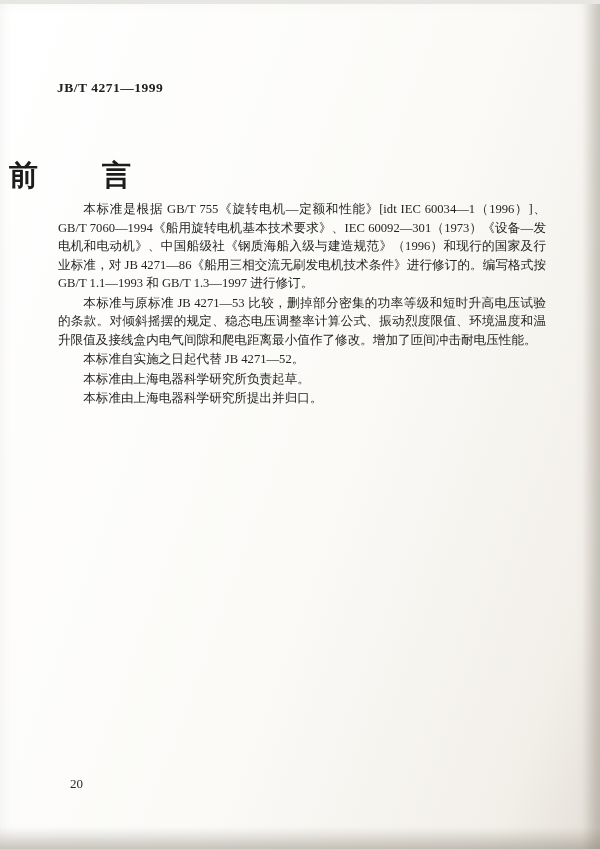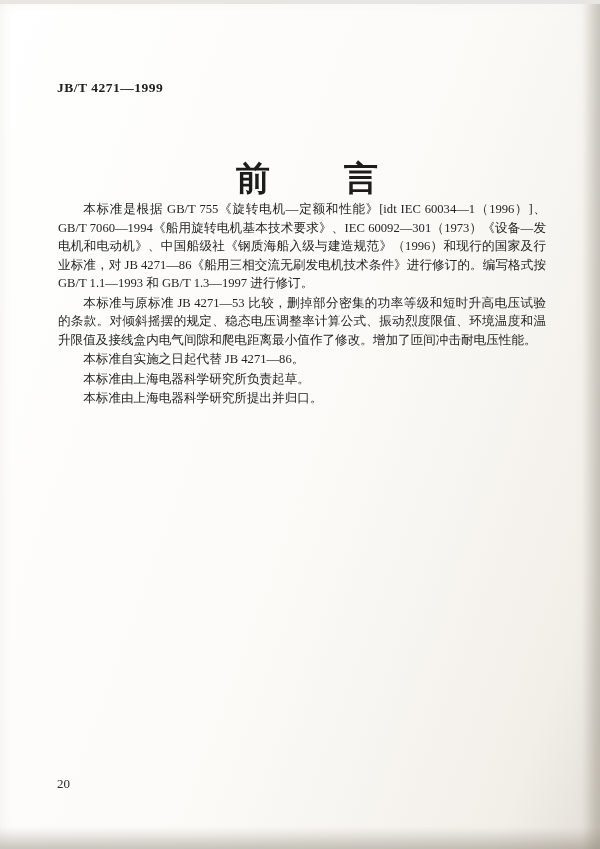--- a/index.html
+++ b/index.html
@@ -41,25 +41,24 @@
     position: absolute;
     left: 57px;
     top: 76px;
     font-size: 13.5px;
     font-weight: bold;
     letter-spacing: 0.5px;
     color: #20201e;
   }
   .doc-title {
     position: absolute;
-    left: 16px;
+    left: 9px;
     right: 0;
     top: 152px;
-    text-align: center;
-    font-size: 34px;
+    font-size: 29px;
     font-weight: bold;
     letter-spacing: 2px;
     color: #1c1c1a;
     white-space: pre;
   }
   .doc-body {
     position: absolute;
     left: 58px;
     top: 196px;
     width: 488px;
@@ -70,38 +69,38 @@
   }
   .doc-body p {
     margin: 0;
     text-indent: 2em;
   }
   .doc-body p.gap {
     margin-top: 1px;
   }
   .page-number {
     position: absolute;
-    left: 57px;
+    left: 70px;
     top: 772px;
     font-size: 13px;
     color: #2a2a28;
   }
 </style>
 </head>
 <body>
 
 <div class="scan-page">
 
   <div class="doc-header">JB/T 4271—1999</div>
 
   <div class="doc-title">前　　言</div>
 
   <div class="doc-body">
     <p>本标准是根据 GB/T 755《旋转电机—定额和性能》[idt IEC 60034—1（1996）]、GB/T 7060—1994《船用旋转电机基本技术要求》、IEC 60092—301（1973）《设备—发电机和电动机》、中国船级社《钢质海船入级与建造规范》（1996）和现行的国家及行业标准，对 JB 4271—86《船用三相交流无刷发电机技术条件》进行修订的。编写格式按 GB/T 1.1—1993 和 GB/T 1.3—1997 进行修订。</p>
     <p class="gap">本标准与原标准 JB 4271—53 比较，删掉部分密集的功率等级和短时升高电压试验的条款。对倾斜摇摆的规定、稳态电压调整率计算公式、振动烈度限值、环境温度和温升限值及接线盒内电气间隙和爬电距离最小值作了修改。增加了匝间冲击耐电压性能。</p>
-    <p class="gap">本标准自实施之日起代替 JB 4271—86。</p>
+    <p class="gap">本标准自实施之日起代替 JB 4271—52。</p>
     <p class="gap">本标准由上海电器科学研究所负责起草。</p>
     <p class="gap">本标准由上海电器科学研究所提出并归口。</p>
   </div>
 
   <div class="page-number">20</div>
 
 </div>
 
 </body></html>

